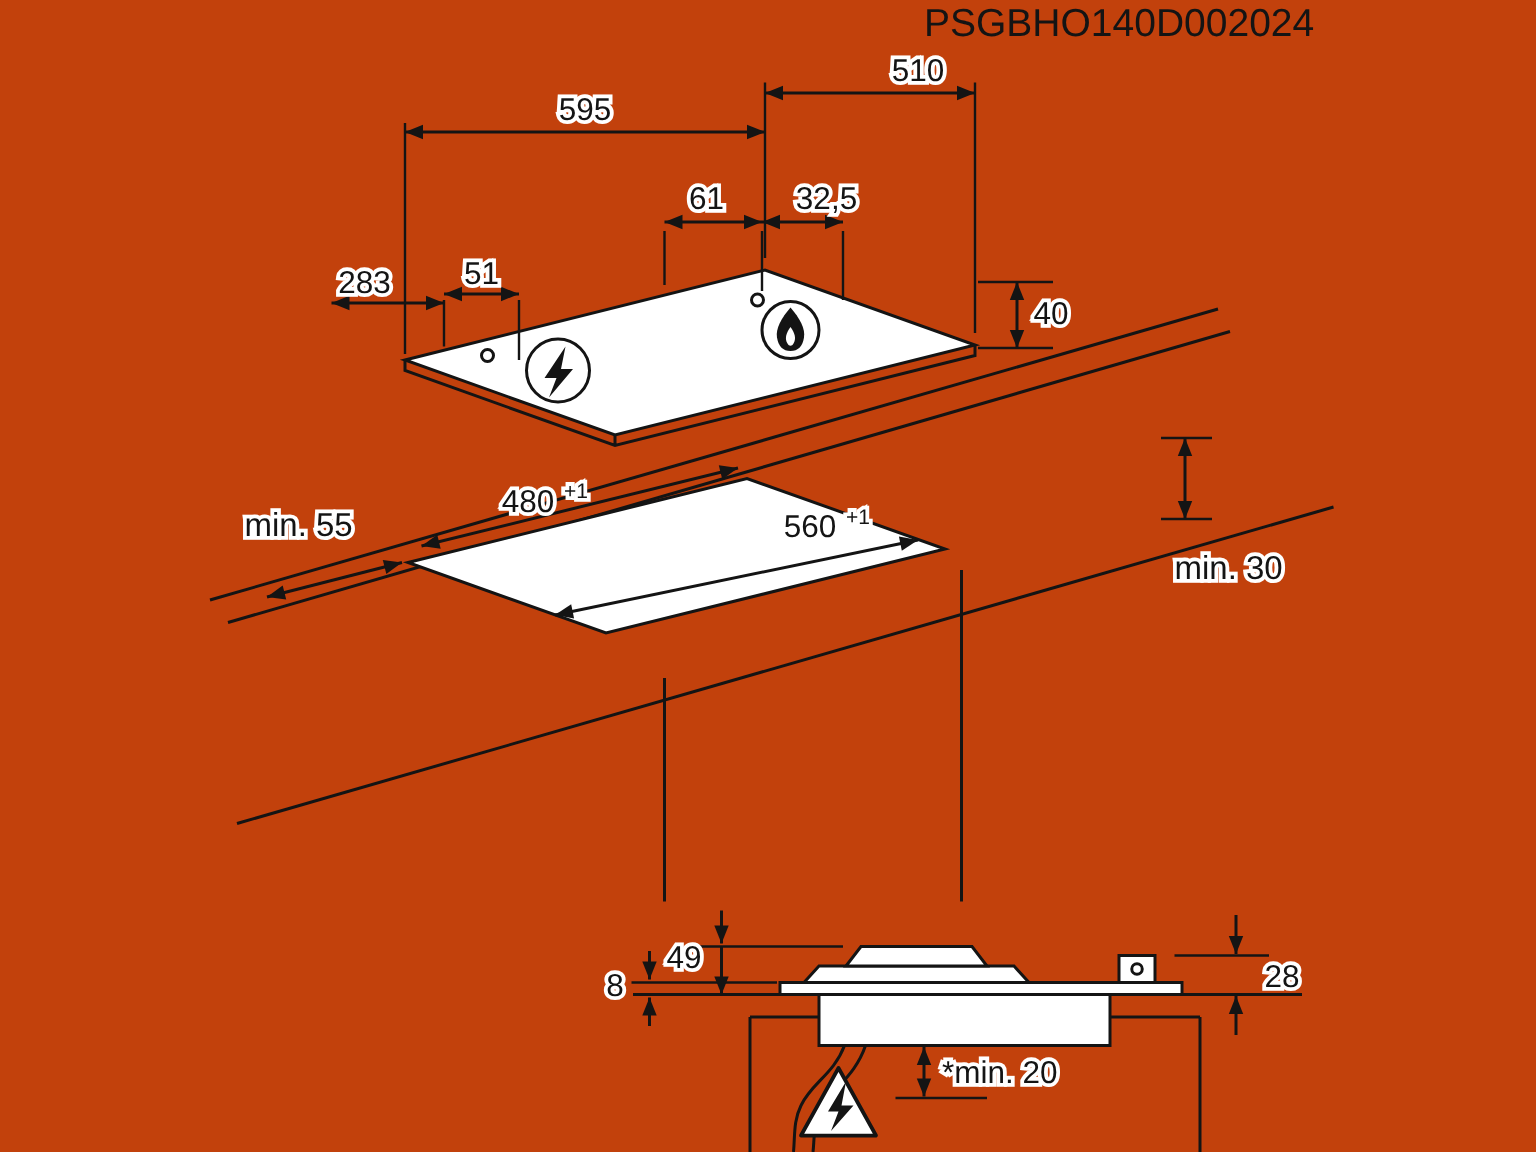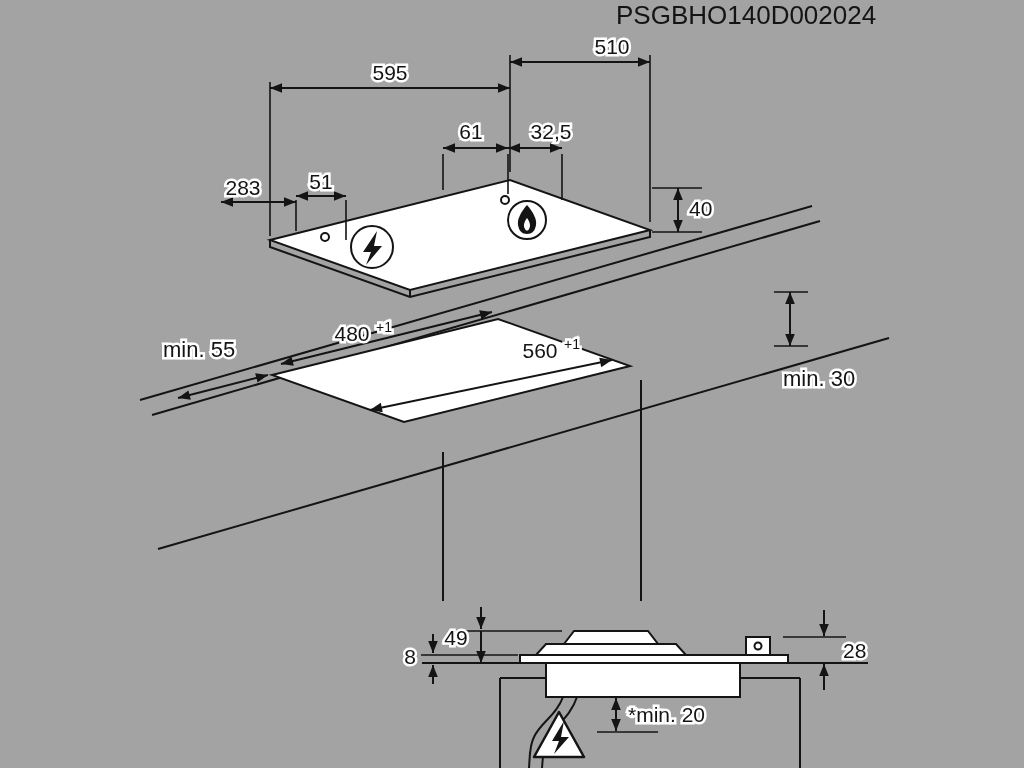--- a/index.html
+++ b/index.html
@@ -1,16 +1,16 @@
 <!DOCTYPE html>
 <html><head>
 <meta charset="utf-8">
 <style>
   html,body{margin:0;padding:0;background:#ffffff;}
-  #stage{position:relative;width:1024px;height:768px;background:#a3a3a3;overflow:hidden;
+  #stage{position:relative;width:1024px;height:768px;background:#c2410c;overflow:hidden;
          font-family:"Liberation Sans",sans-serif;}
   svg{display:block;}
   .dim{font-size:21px;fill:#141414;stroke:#ffffff;stroke-width:5px;paint-order:stroke;
        font-family:"Liberation Sans",sans-serif;}
   .dim-lg{font-size:22px;}
   .dim-sm{font-size:14px;}
   .code{font-size:26px;fill:#141414;stroke:none;font-family:"Liberation Sans",sans-serif;}
 </style>
 </head>
 <body>

